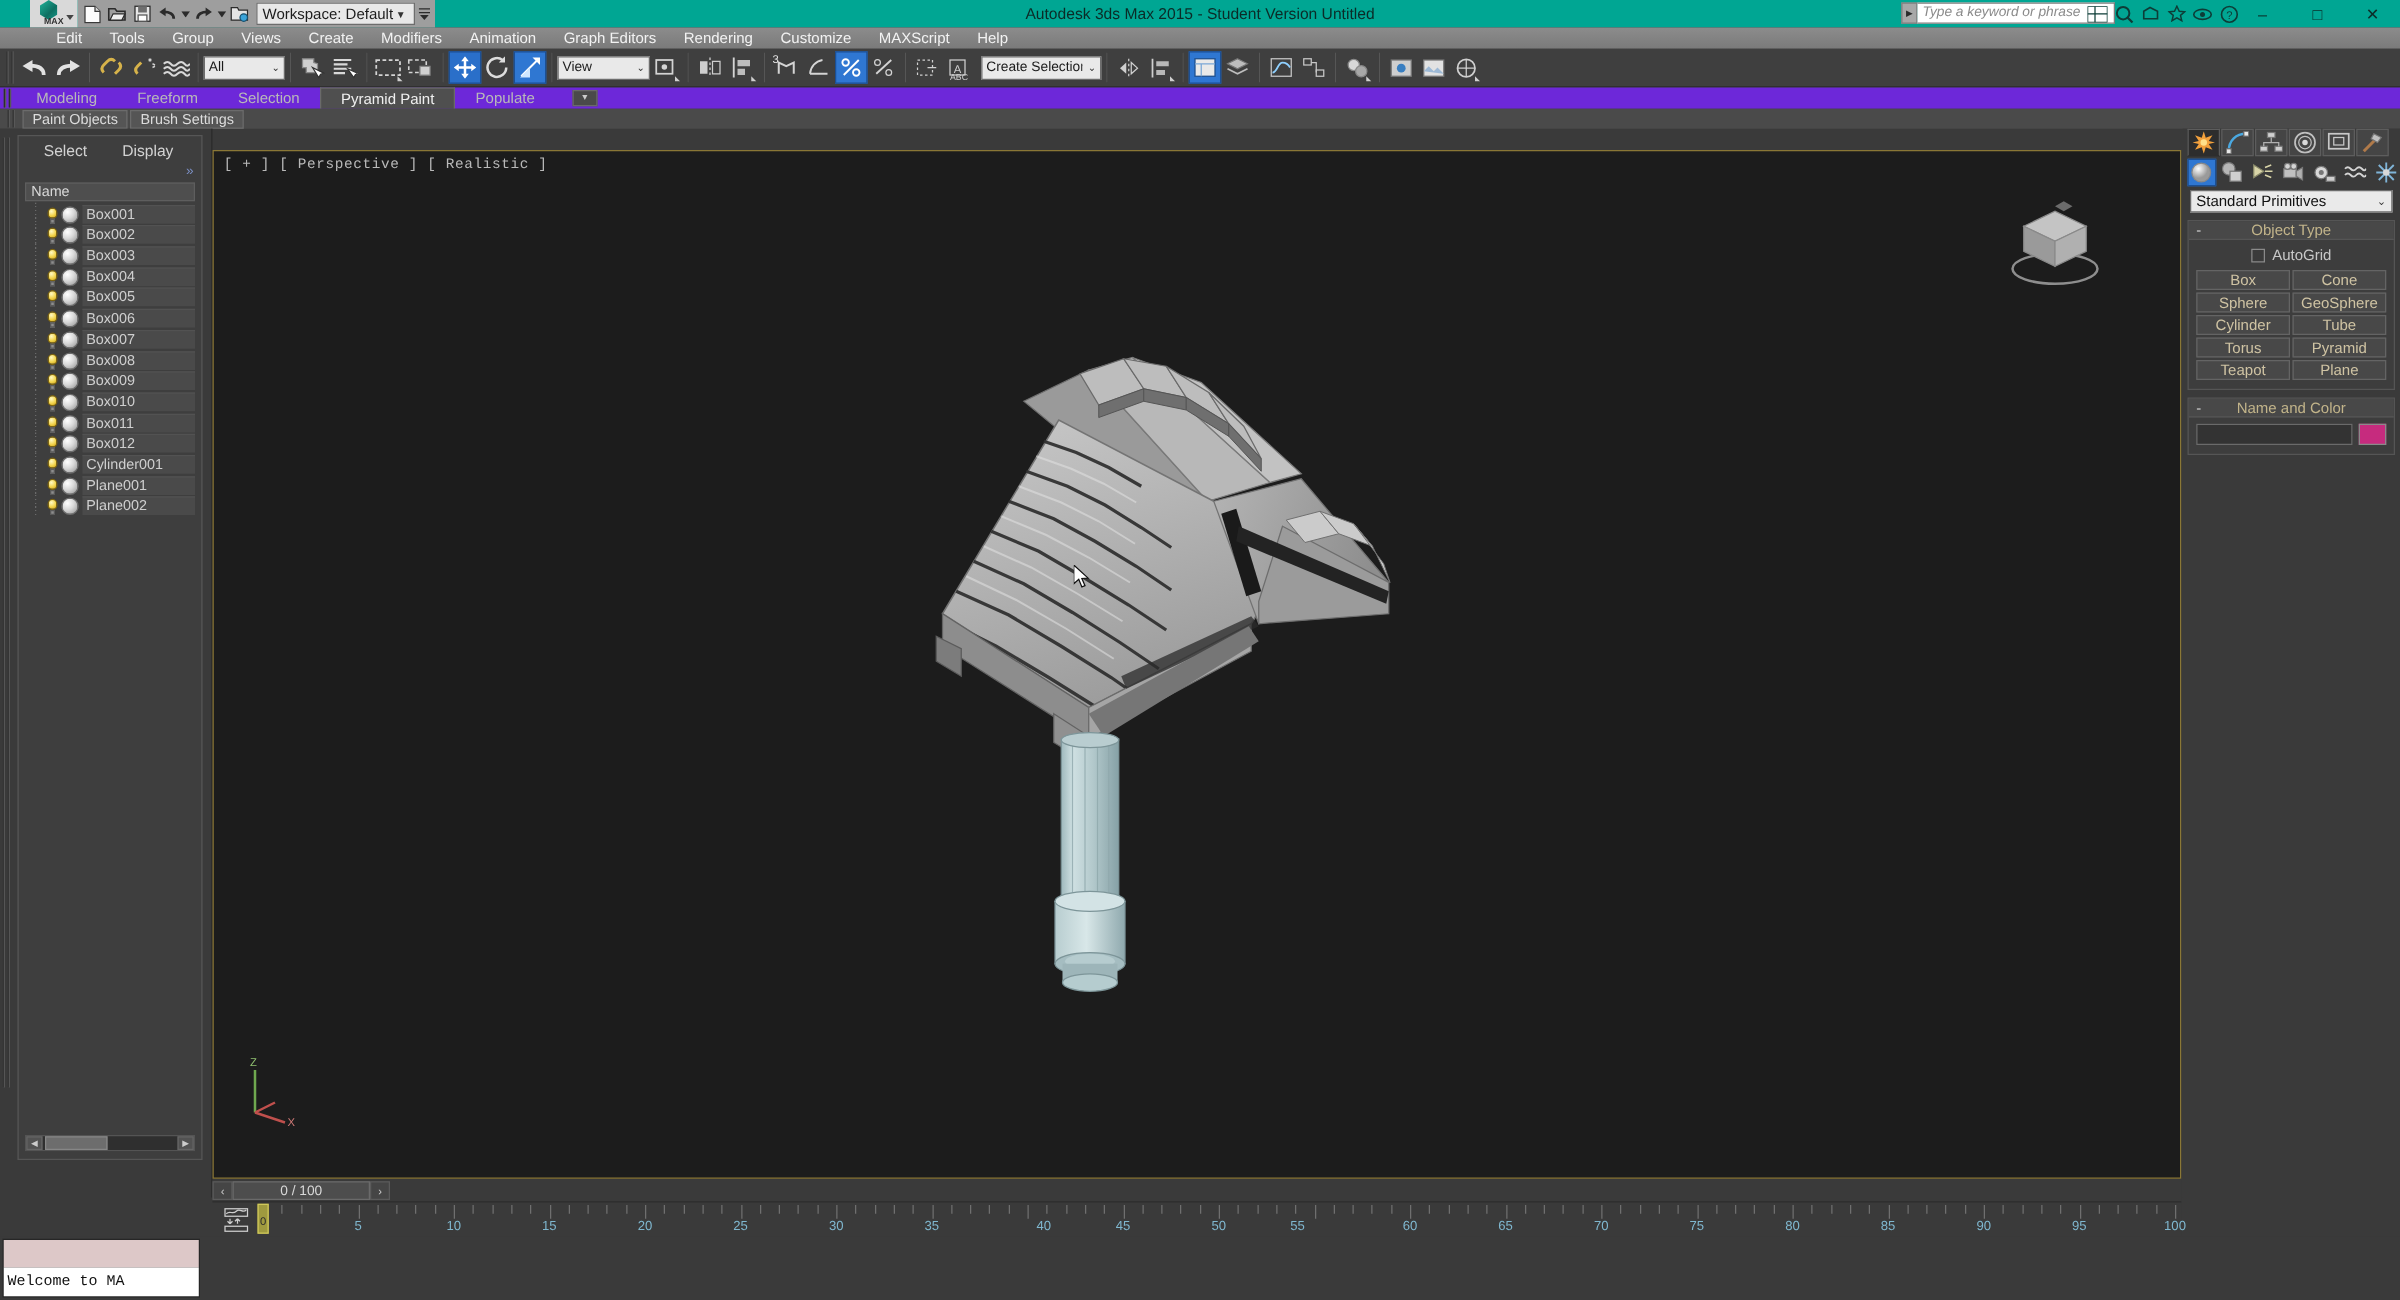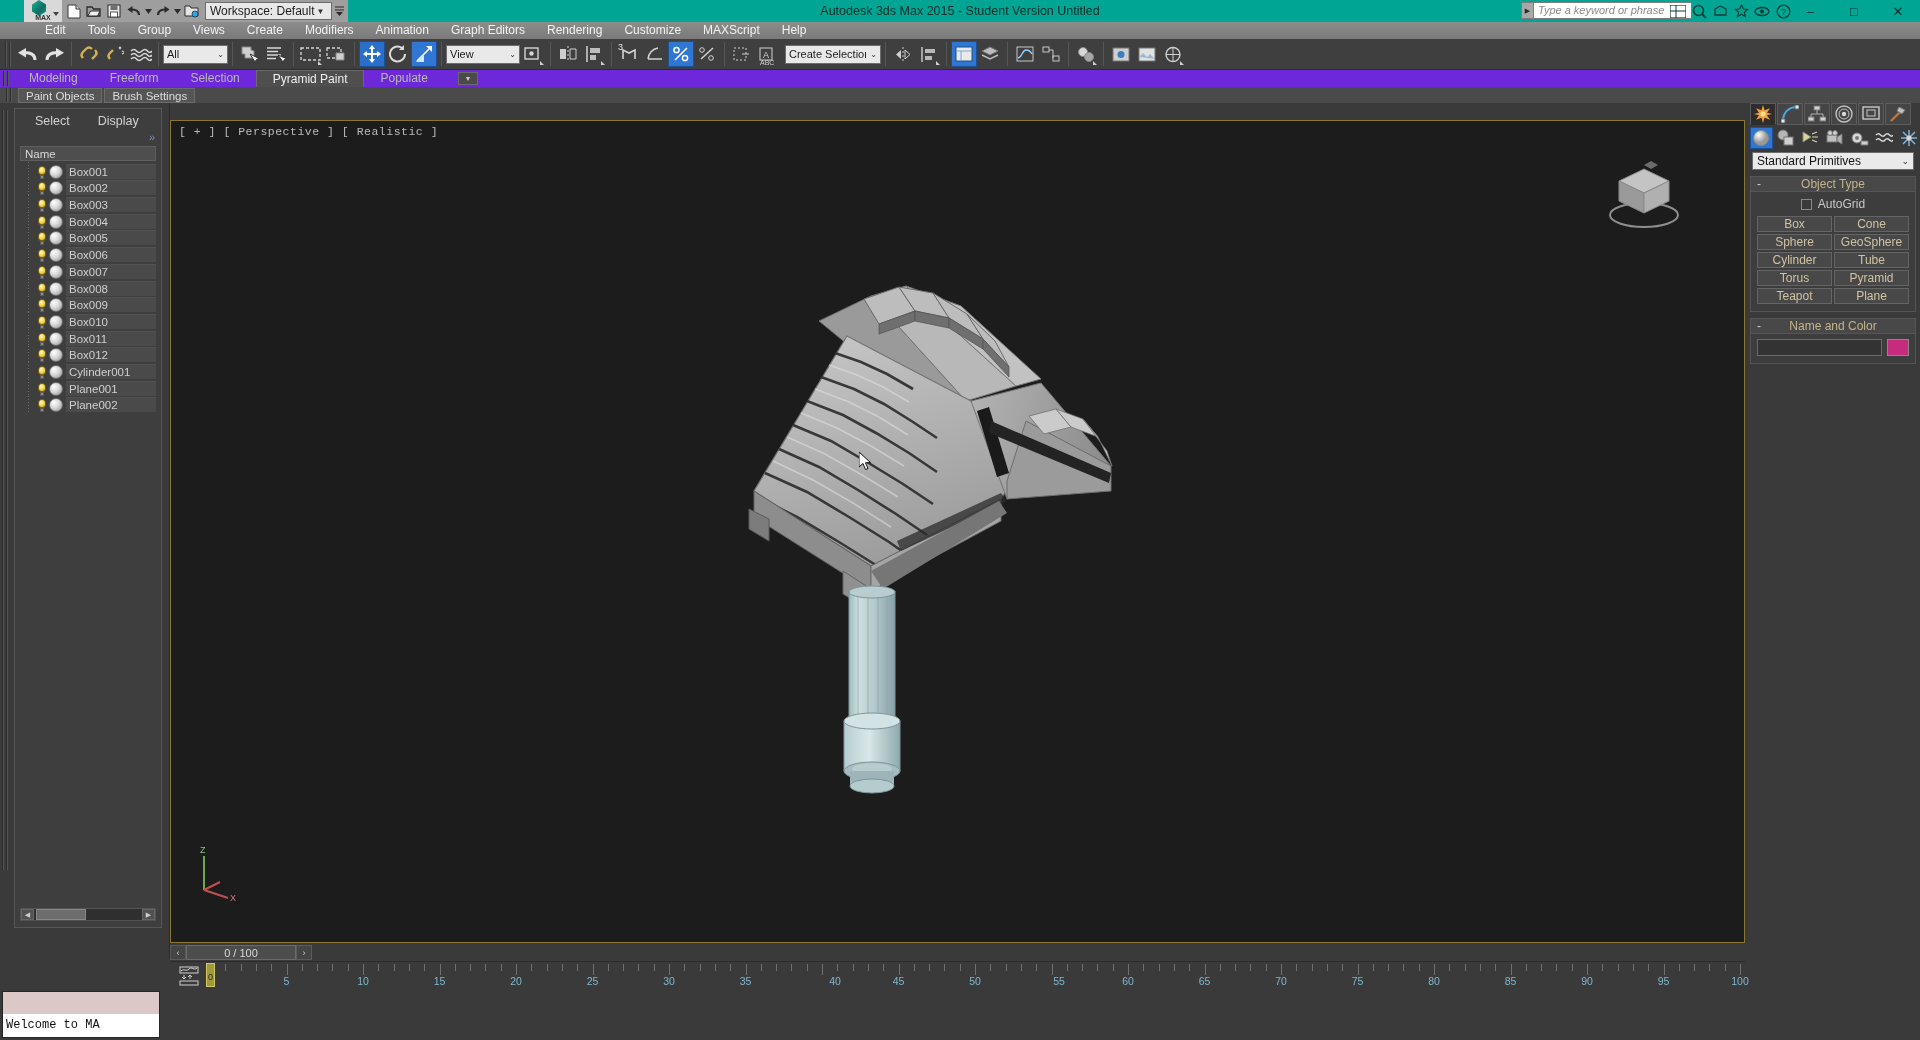--- a/index.html
+++ b/index.html
@@ -1007,21 +1007,21 @@
         <div class="ticklbl" style="left: 76.5px;">5</div>
         <div class="ticklbl" style="left: 153px;">10</div>
         <div class="ticklbl" style="left: 229.5px;">15</div>
         <div class="ticklbl" style="left: 306px;">20</div>
         <div class="ticklbl" style="left: 382.5px;">25</div>
         <div class="ticklbl" style="left: 459px;">30</div>
         <div class="ticklbl" style="left: 535.5px;">35</div>
         <div class="ticklbl" style="left: 588px; margin-left: 37px;">40</div>
         <div class="ticklbl" style="left: 688.5px;">45</div>
         <div class="ticklbl" style="left: 765px;">50</div>
-        <div class="ticklbl" style="left: 849px;">55</div>
+        <div class="ticklbl" style="left: 828px;">55</div>
         <div class="ticklbl" style="left: 918px;">60</div>
         <div class="ticklbl" style="left: 994.5px;">65</div>
         <div class="ticklbl" style="left: 1071px;">70</div>
         <div class="ticklbl" style="left: 1147.5px;">75</div>
         <div class="ticklbl" style="left: 1224px;">80</div>
         <div class="ticklbl" style="left: 1300.5px;">85</div>
         <div class="ticklbl" style="left: 1377px;">90</div>
         <div class="ticklbl" style="left: 1453.5px;">95</div>
         <div class="ticklbl" style="left: 1530px;">100</div>
         <div class="timeslider" style="left: -4px;">

